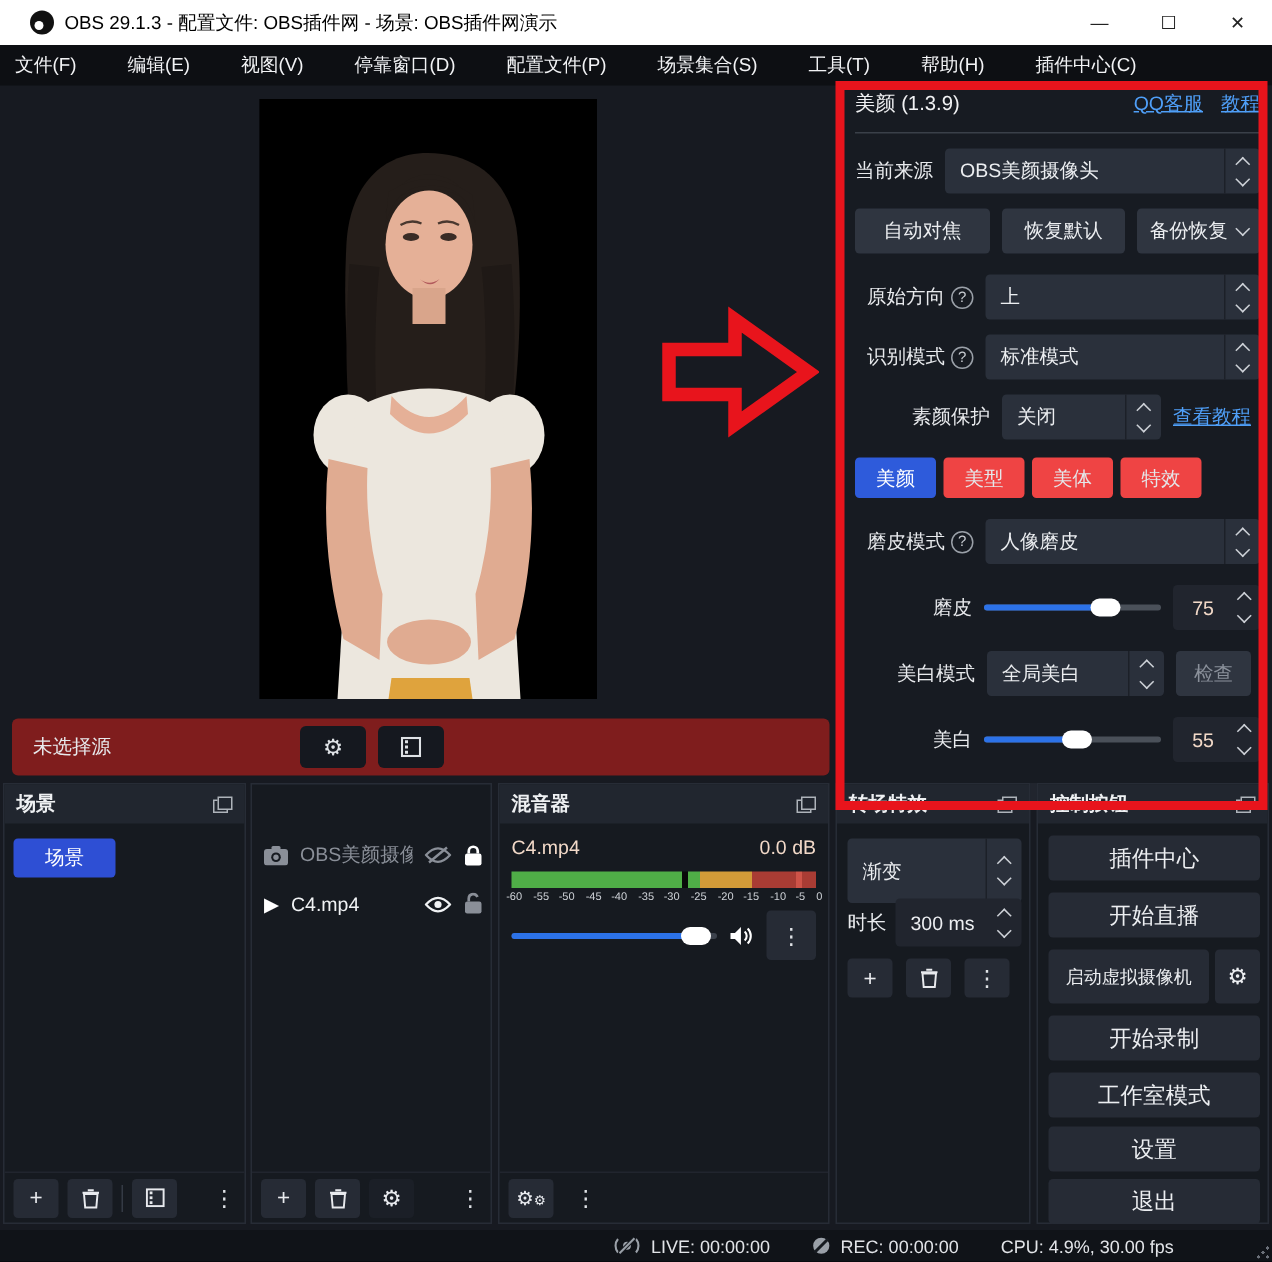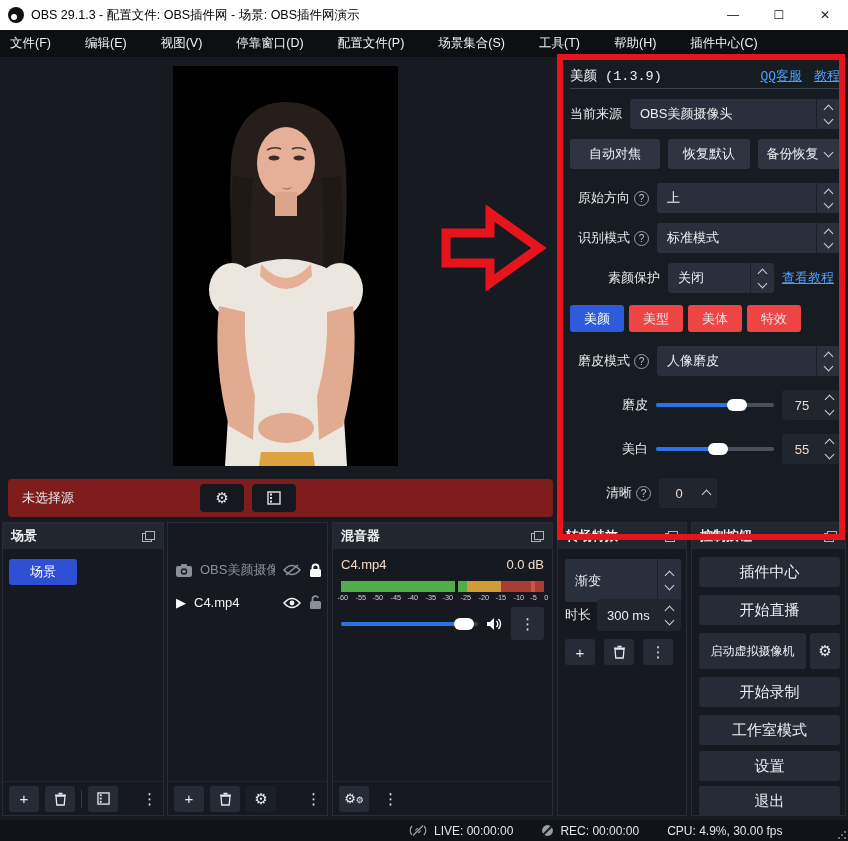--- a/index.html
+++ b/index.html
@@ -1,21 +1,21 @@
 <!DOCTYPE html>
 <html><head>
 <meta charset="utf-8">
 <style>
   * { margin:0; padding:0; box-sizing:border-box; }
   html,body { background:#000; }
   body { font-family:"Liberation Sans", sans-serif; }
   .app { position:relative; width:848px; height:841px; background:#171a21; overflow:hidden; }
 
   
-  .titlebar { position:absolute; left:0; top:0; width:848px; height:30px; background:#ffffff; display:flex; align-items:center; padding-left:8px; }
+  .titlebar { position:absolute; left:0; top:0; width:848px; height:30px; background:#ffffff; display:flex; align-items:center; padding-left:20px; }
   .logo { width:16px; height:16px; border-radius:50%; background:#111; position:relative; margin-right:7px; flex:none; }
   .logo::after { content:""; position:absolute; left:3px; top:7px; width:6px; height:6px; border-radius:50%; background:#fff; }
   .title { font-size:12.5px; color:#000; white-space:nowrap; }
   .winbtns { position:absolute; right:0; top:0; height:30px; display:flex; }
   .winbtn { width:46px; height:30px; border:none; background:#fff; color:#222; font-size:12px; cursor:pointer; font-family:"Liberation Sans",sans-serif; }
 
   
   .menubar { position:absolute; left:0; top:30px; width:848px; height:27px; background:#0d0f13; display:flex; align-items:center; gap:12px; padding-left:10px; }
   .menu-item { color:#f2f3f5; font-size:12.5px; padding:0 12px 0 0; margin-right:10px; white-space:nowrap; cursor:default; }
 
@@ -24,21 +24,21 @@
   .arrow-annot { position:absolute; left:438px; top:200px; width:108px; height:96px; pointer-events:none; z-index:70; }
 
   
   .props-bar { position:absolute; left:8px; top:479px; width:545px; height:38px; background:#7f1d1d; border-radius:4px; display:flex; align-items:center; }
   .props-label { color:#e7e9ec; font-size:13px; margin-left:14px; }
   .props-btns { position:absolute; left:192px; display:flex; gap:8px; }
   .pbtn { width:44px; height:28px; background:#15181f; border:none; border-radius:4px; color:#dfe2e6; display:flex; align-items:center; justify-content:center; cursor:pointer; }
 
   
   .beauty { position:absolute; left:560px; top:57px; width:288px; height:478px; background:#171b22; overflow:hidden; padding:6px 8px 0 10px; }
-  .b-head { display:flex; align-items:flex-end; height:26px; border-bottom:1px solid #3a4049; padding-bottom:3px;font-family:Liberation Mono, monospace; }
+  .b-head { display:flex; align-items:center; height:26px; border-bottom:1px solid #3a4049; padding-bottom:14px; }
   .b-title { color:#f0f1f3; font-size:13.5px; }
   .b-links { margin-left:auto; display:flex; gap:12px; }
   .blink { color:#4f9ff8; font-size:13px; text-decoration:underline; cursor:pointer; }
   .brow { display:flex; align-items:center; margin-top:10px; gap:8px; }
   .blabel { color:#e8eaed; font-size:13px; white-space:nowrap; display:flex; align-items:center; gap:4px; }
   .qmark { width:15px; height:15px; border:1.5px solid #9aa0a8; border-radius:50%; color:#c5c9cf; font-size:10px; display:inline-flex; align-items:center; justify-content:center; flex:none; }
   .dropdown { height:30px; background:#2a303b; border-radius:3px; display:flex; align-items:center; color:#eceef1; font-size:13px; position:relative; cursor:pointer; }
   .dd-text { padding-left:10px; flex:1; white-space:nowrap; overflow:hidden; }
   .dd-spin { width:24px; height:100%; border-left:1px solid #1c2028; display:flex; flex-direction:column; align-items:center; justify-content:center; gap:3px; flex:none; }
   .chev { width:7px; height:7px; border-right:1.6px solid #cdd1d7; border-bottom:1.6px solid #cdd1d7; }
@@ -280,20 +280,31 @@
       </div>
       <div class="spinbox">
         <span class="val">75</span>
         <span class="arrows">
             <i class="chev up"></i>
             <i class="chev down"></i>
           </span>
       </div>
     </div>
 
+    <div class="brow" style="margin-top:14px;">
+      <span class="blabel" style="margin-left:28px;">美白模式</span>
+      <div class="dropdown" style="width:118px;">
+        <span class="dd-text">全局美白</span>
+        <span class="dd-spin">
+            <i class="chev up"></i>
+            <i class="chev down"></i>
+          </span>
+      </div>
+      <button class="bbtn" style="width:50px; color:#8a909a;">检查</button>
+    </div>
 
     <div class="brow" style="margin-top:14px;">
       <span class="blabel" style="margin-left:52px;">美白</span>
       <div class="slider">
         <span class="fill" style="width:50%;"></span>
           <span class="handle" style="left:44%;"></span>
       </div>
       <div class="spinbox">
         <span class="val">55</span>
         <span class="arrows">

